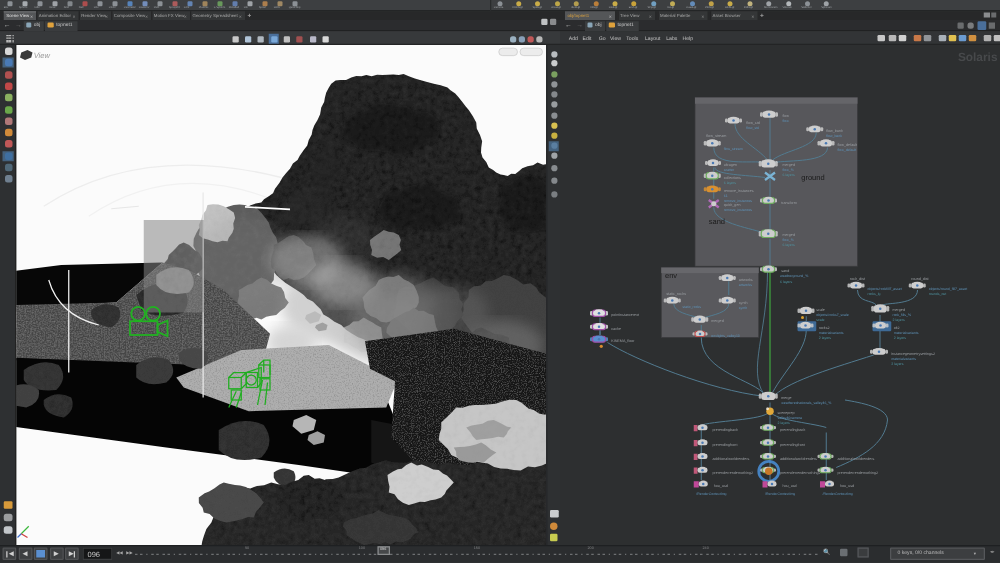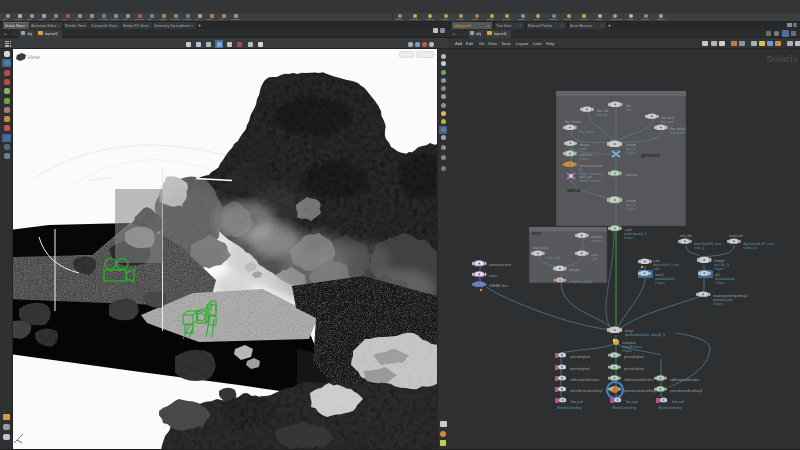--- a/index.html
+++ b/index.html
@@ -1,19 +1,19 @@
 <!DOCTYPE html>
 <html><head><meta charset="utf-8"><style>
 *{margin:0;padding:0;box-sizing:border-box;}
 html,body{width:800px;height:450px;overflow:hidden;background:#333537;
 font-family:"Liberation Sans",sans-serif;}
 .a{position:absolute;}
 .t{position:absolute;transform-origin:0 0;white-space:nowrap;}
 </style></head><body>
-<div class="a" style="left:0;top:13px;width:800px;height:434px;background:#333537;">
+<div class="a" style="left:0;top:0;width:800px;height:434px;background:#333537;">
 
 <div class="a" style="left:0px;top:0px;width:800px;height:9px;background:#3d3f41;border-bottom:1px solid #232526;"></div>
 <div class="a" style="left:5.5px;top:1px;width:4px;height:3.5px;background:#9aa0a6;opacity:0.85;border-radius:1px;"></div>
 <div class="t" style="left:3px;top:5px;font-size:6px;color:#a6aaae;transform:scale(0.36);font-weight:normal;">Box</div>
 <div class="a" style="left:17.5px;top:1px;width:4px;height:3.5px;background:#b9bec3;opacity:0.85;border-radius:1px;"></div>
 <div class="t" style="left:15px;top:5px;font-size:6px;color:#a6aaae;transform:scale(0.36);font-weight:normal;">Sphere</div>
 <div class="a" style="left:29.5px;top:1px;width:4px;height:3.5px;background:#9aa0a6;opacity:0.85;border-radius:1px;"></div>
 <div class="t" style="left:27px;top:5px;font-size:6px;color:#a6aaae;transform:scale(0.36);font-weight:normal;">Tube</div>
 <div class="a" style="left:41.5px;top:1px;width:4px;height:3.5px;background:#b0b5ba;opacity:0.85;border-radius:1px;"></div>
 <div class="t" style="left:39px;top:5px;font-size:6px;color:#a6aaae;transform:scale(0.36);font-weight:normal;">Torus</div>

